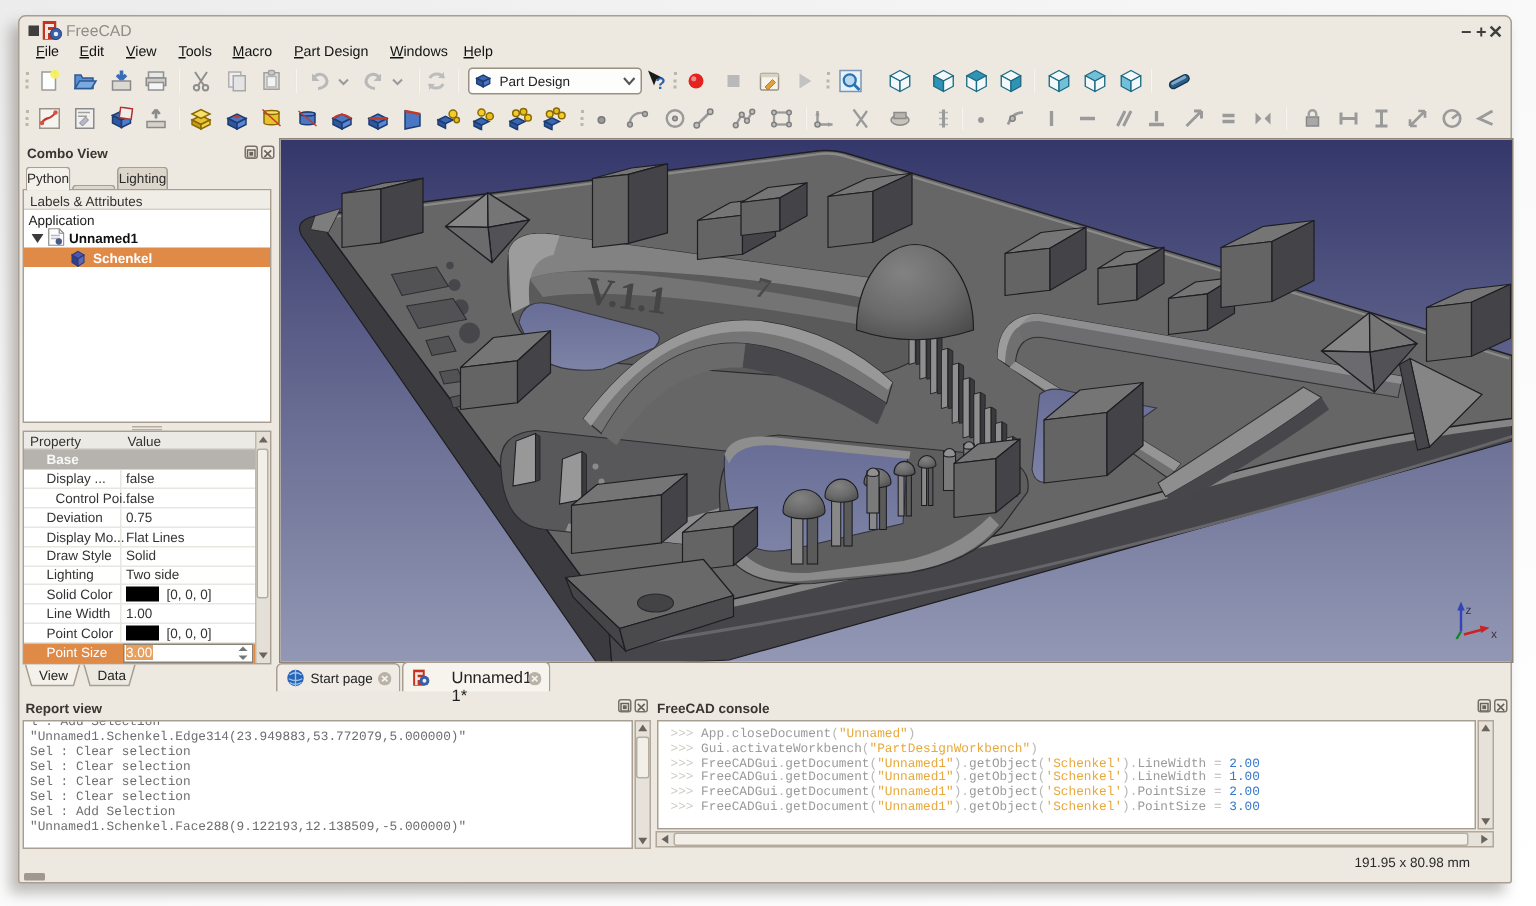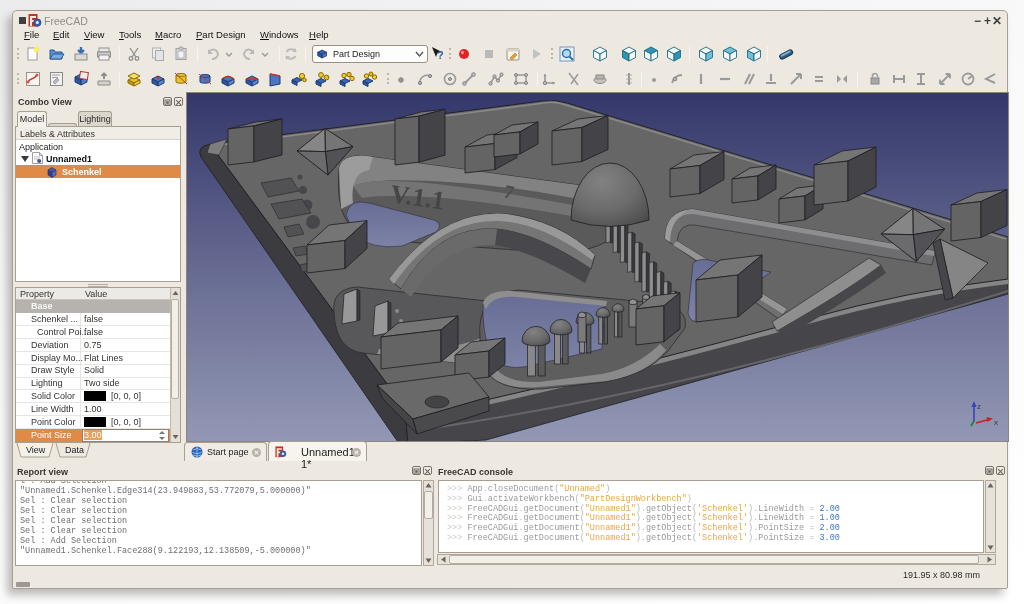--- a/index.html
+++ b/index.html
@@ -600,21 +600,21 @@
         <svg width="7" height="7" viewBox="0 0 7 7">
           <rect x="1" y="1" width="5" height="5" fill="none" stroke="#6a645c"></rect>
           <rect x="2.2" y="2.2" width="2.6" height="2.6" fill="#6a645c"></rect>
         </svg>
       </div>
       <div class="btn8" style="left:161px;top:86px">
         <svg width="7" height="7" viewBox="0 0 7 7">
           <path d="M1.2 1.2l4.6 4.6M5.8 1.2L1.2 5.8" stroke="#6a645c" stroke-width="1.1"></path>
         </svg>
       </div>
-      <div class="tab" style="left:4px;top:100px;width:30px;height:16px;background:#f4f1eb;z-index:2;line-height:15px">Model</div>
+      <div class="tab" style="left:4px;top:100px;width:30px;height:16px;background:#f4f1eb;z-index:2;line-height:15px">Python</div>
       <div class="tab" style="left:35px;top:112px;width:29px;height:15px;line-height:14px">Tasks</div>
       <div class="tab" style="left:65px;top:100px;width:34px;height:15px;line-height:14px">Lighting</div>
       <div class="white" style="left:2px;top:115px;width:166px;height:156px"></div>
       <div style="position:absolute;left:3px;top:116px;width:164px;height:13px;background:#f0ede7;border-bottom:1px solid #d5d0c6"></div>
       <div class="row" style="left:7px;top:118px;color:#333">Labels &amp; Attributes</div>
       <div class="row" style="left:6px;top:131px">Application</div>
       <svg class="row" style="left:8px;top:144px" width="8" height="8">
         <path d="M0 1h8L4 7z" fill="#3a3a3a"></path>
       </svg>
       <svg class="row" style="left:19px;top:141px" width="11" height="12">
@@ -633,21 +633,21 @@
       <div class="row" style="left:49px;top:156px;font-weight:bold;color:#fff">Schenkel</div>
       <div style="position:absolute;left:75px;top:273px;width:20px;height:3px;border-top:1px solid #b5ada0;border-bottom:1px solid #b5ada0"></div>
       <div class="white" style="left:2px;top:276px;width:166px;height:156px"></div>
       <div style="position:absolute;left:3px;top:277px;width:164px;height:12px;background:#eceae4;border-bottom:1px solid #c8c2b6"></div>
       <div class="row" style="left:7px;top:278px;color:#333">Property</div>
       <div class="row" style="left:72px;top:278px;color:#333">Value</div>
       <div style="position:absolute;left:3px;top:289px;width:154px;height:13px;background:#b6b3ae"></div>
       <div class="row" style="left:18px;top:290px;font-weight:bold;color:#f8f8f8">Base</div>
       <div style="position:absolute;left:3px;top:302px;width:154px;height:13px;border-bottom:1px solid #e8e6e1"></div>
       <div style="position:absolute;left:67px;top:302px;width:1px;height:13px;background:#e8e6e1"></div>
-      <div class="row" style="left:18px;top:303px;color:#333">Schenkel ...</div>
+      <div class="row" style="left:18px;top:303px;color:#333">Display ...</div>
       <div class="row" style="left:71px;top:303px;color:#333">false</div>
       <div style="position:absolute;left:3px;top:315px;width:154px;height:13px;border-bottom:1px solid #e8e6e1"></div>
       <div style="position:absolute;left:67px;top:315px;width:1px;height:13px;background:#e8e6e1"></div>
       <div class="row" style="left:24px;top:316px;color:#333">Control Poi...</div>
       <div class="row" style="left:71px;top:316px;color:#333">false</div>
       <div style="position:absolute;left:3px;top:328px;width:154px;height:13px;border-bottom:1px solid #e8e6e1"></div>
       <div style="position:absolute;left:67px;top:328px;width:1px;height:13px;background:#e8e6e1"></div>
       <div class="row" style="left:18px;top:329px;color:#333">Deviation</div>
       <div class="row" style="left:71px;top:329px;color:#333">0.75</div>
       <div style="position:absolute;left:3px;top:341px;width:154px;height:13px;border-bottom:1px solid #e8e6e1"></div>

